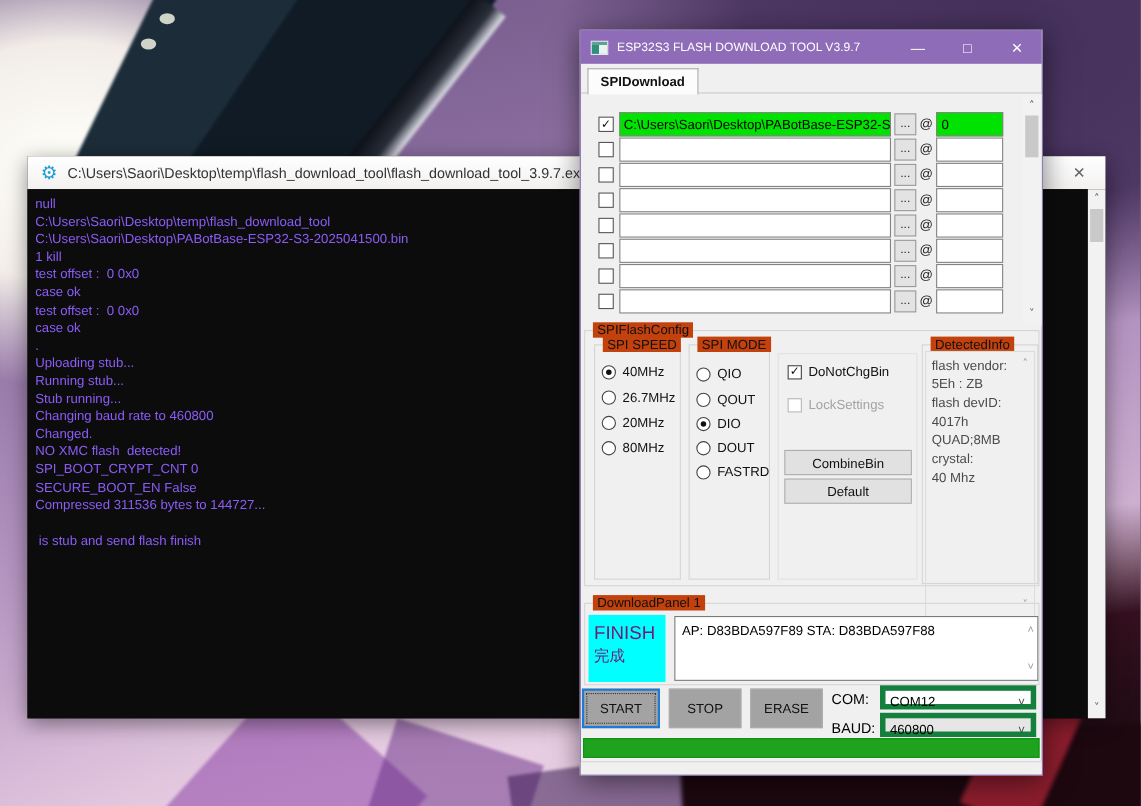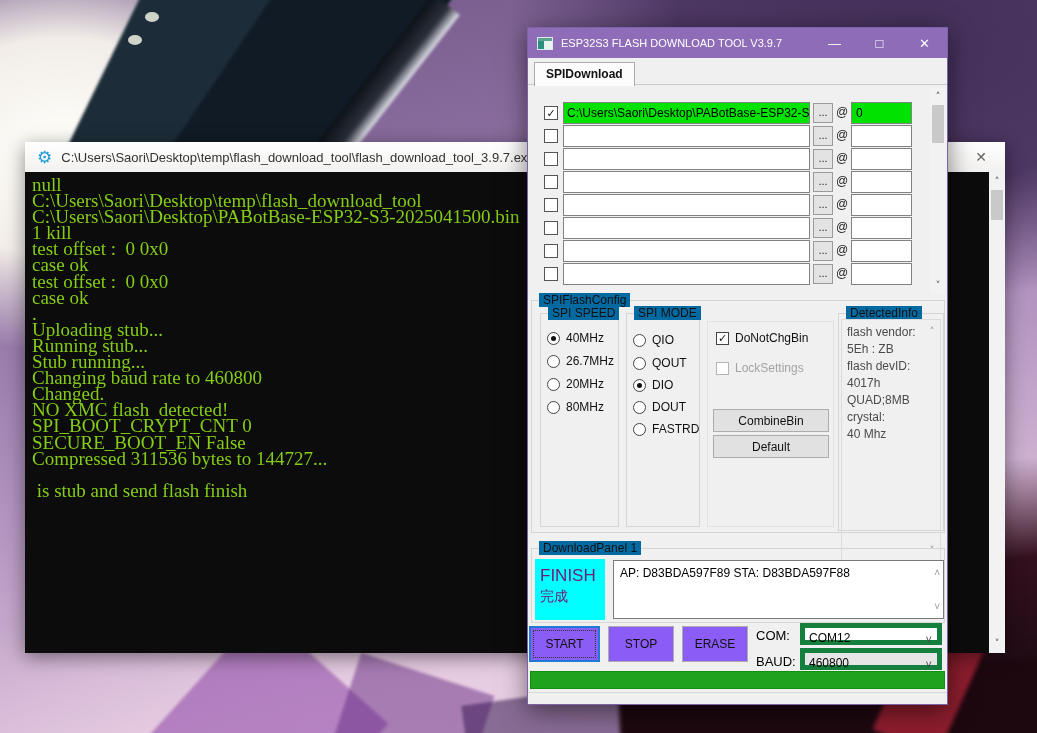--- a/index.html
+++ b/index.html
@@ -25,21 +25,21 @@
   .chardark{left:620px;top:668px;width:430px;height:110px;background:#1d0810;transform:rotate(-3deg);filter:blur(2px)}
   .redsash{left:900px;top:600px;width:70px;height:150px;background:#a92336;opacity:.8;transform:rotate(24deg);filter:blur(2px)}
 
   
   .console{position:absolute;left:25px;top:142px;width:980px;height:511px;box-shadow:0 4px 18px rgba(0,0,0,.45);background:#0c0c0c}
   .con-title{position:absolute;left:0;top:0;width:100%;height:30px;background:linear-gradient(#ffffff,#f2f1f0);display:flex;align-items:center}
   .con-gear{color:#1e9ad6;font-size:17px;margin:0 9px 0 12px;line-height:1}
   .con-title-text{font-size:13px;color:#333;white-space:nowrap}
   .con-close{position:absolute;right:8px;top:0;width:32px;height:30px;display:flex;align-items:center;justify-content:center;color:#666;font-size:14px}
   .con-body{position:absolute;left:0;top:30px;width:100%;height:481px;background:#0c0c0c;overflow:hidden}
-  .con-pre{font-family:Liberation Serif, serif;font-size:19px;line-height:16.1px;color:#84cc16;padding:5px 0 0 7px;white-space:pre}
+  .con-pre{font-family:Liberation Sans, sans-serif;font-size:12px;line-height:16.1px;color:#8b5cf6;padding:5px 0 0 7px;white-space:pre}
   .scrollbar{position:absolute;background:#f2f2f2}
   .sb-arrow{position:absolute;left:0;width:100%;text-align:center;color:#555;font-size:10px;line-height:15px;font-family:"DejaVu Sans",sans-serif}
   .sb-thumb{position:absolute;left:2px;right:2px;background:#c9c9c9}
   .con-sb{right:0;top:30px;width:16px;height:481px}
 
   
   .tool{position:absolute;left:527px;top:27px;width:421px;height:678px;background:#f0f0f0;border:1px solid #7e62a8;box-shadow:0 6px 24px rgba(0,0,0,.5)}
   .t-title{position:absolute;left:0;top:0;width:100%;height:30px;background:#8e6cb7;display:flex;align-items:center}
   .t-icon{width:16px;height:13px;margin:0 8px 0 9px;background:linear-gradient(90deg,#2e8f7e 0 45%,#e8f4ee 45%);border:1px solid #dfe8ee;box-shadow:inset 0 3px 0 #5ea292}
   .t-title-text{color:#ffffff;font-size:11px;white-space:nowrap}
@@ -56,39 +56,39 @@
   .cb.checked .tick{visibility:visible}
   .ffield{position:absolute;left:33px;top:0;width:247px;height:22px;background:#fff;border:1px solid #828282;font-size:12px;color:#000;line-height:20px;padding:0 3px;white-space:nowrap;overflow:hidden}
   .green{background:#00e300 !important}
   .fbrowse{position:absolute;left:283px;top:1px;width:20px;height:20px;background:#e3e3e3;border:1px solid #9a9a9a;text-align:center;font-size:11px;color:#222;line-height:16px}
   .fat{position:absolute;left:306px;top:3px;font-size:12px;color:#222}
   .foffset{position:absolute;left:321px;top:0;width:61px;height:22px;background:#fff;border:1px solid #828282;font-size:12px;color:#000;line-height:20px;padding:0 4px}
   .fp-sb{right:1px;top:2px;width:16px;height:206px}
 
   
   .groupbox{position:absolute;border:1px solid #d5d5d5}
-  .gb-label{position:absolute;top:-8px;left:7px;background:#0369a1;padding:0 4px;font-size:12px;color:#111;white-space:nowrap}
+  .gb-label{position:absolute;top:-8px;left:7px;background:#c2410c;padding:0 4px;font-size:12px;color:#111;white-space:nowrap}
   .radio-row,.check-row{display:flex;align-items:center;gap:6px;font-size:12px;color:#111}
   .rb{width:13px;height:13px;border:1px solid #444;border-radius:50%;background:#fff;position:relative;flex:0 0 13px}
   .rb.sel::after{content:"";position:absolute;left:3px;top:3px;width:5px;height:5px;border-radius:50%;background:#111}
   .ckb{width:13px;height:13px;border:1px solid #444;background:#fff;display:flex;align-items:center;justify-content:center;font-size:11px;color:#111;line-height:1;flex:0 0 13px}
   .ckb.disabled{border-color:#b5b5b5}
   .lbl-disabled{color:#a3a3a3}
   .winbtn{background:#e1e1e1;border:1px solid #adadad;font-size:12px;color:#111;display:flex;align-items:center;justify-content:center}
   .det-lines{font-size:12px;color:#4b4b4b;line-height:17px;padding:4px 2px 0 5px}
 
   
   .finishbox{position:absolute;left:3px;top:10px;width:70px;height:61px;background:#00ffff;color:#701a75;padding:7px 0 0 5px}
   .finish-main{font-size:17px;line-height:20px}
   .finish-sub{font-size:14px;line-height:20px}
   .macbox{position:absolute;left:81px;top:11px;width:331px;height:59px;background:#fff;border:1px solid #7a7a7a;font-size:12px;color:#000;line-height:17px;padding:4px 18px 0 6px}
   .macbox .mb-arrow{position:absolute;right:3px;color:#9a9a9a;font-size:10px}
 
   
-  .bigbtn{position:absolute;height:36px;background:#8b5cf6;border:1px solid #adadad;font-size:12px;color:#111;display:flex;align-items:center;justify-content:center}
+  .bigbtn{position:absolute;height:36px;background:#a3a3a3;border:1px solid #adadad;font-size:12px;color:#111;display:flex;align-items:center;justify-content:center}
   .bigbtn.focus{border:2px solid #1f7ad4;outline:1px dotted #333;outline-offset:-5px}
   .combo{position:absolute;height:22px;border:5px solid #15803d;background:#fff;font-size:12px;color:#000;line-height:20px;padding:0 4px}
   .combo .chev{position:absolute;right:5px;top:1px;color:#444;font-size:11px}
   .combo.gray{background:#e6e6e6}
   .ctl-label{position:absolute;font-size:13px;color:#000}
   .progress{position:absolute;left:2px;top:643px;width:415px;height:18px;background:#1fa31f;border:1px solid #119111}
   .statusstrip{position:absolute;left:0;top:664px;width:419px;height:12px;background:#f0f0f0;border-top:1px solid #d8d8d8}
 </style>
 </head>
 <body>

